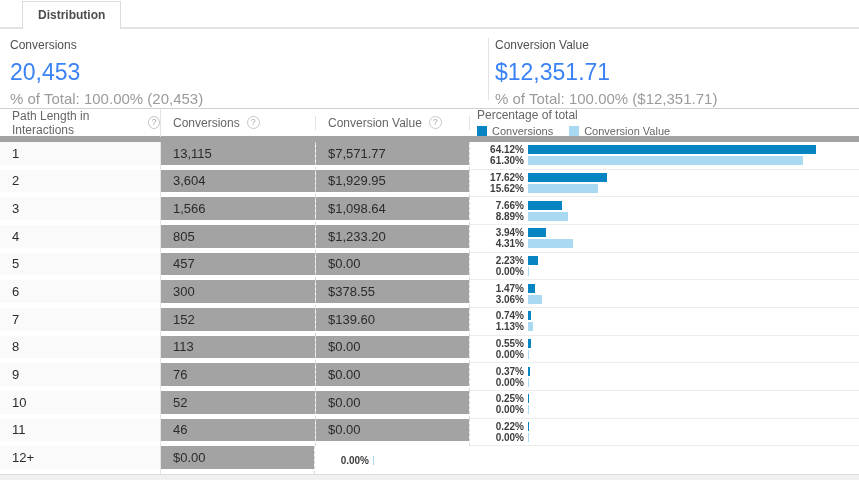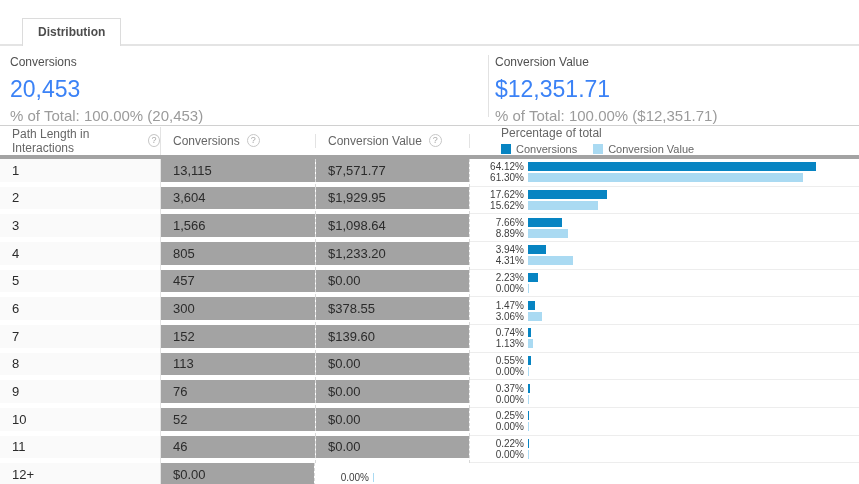--- a/index.html
+++ b/index.html
@@ -1,63 +1,63 @@
 <!DOCTYPE html>
 <html><head>
 <meta charset="utf-8">
 <style>
   html,body { margin:0; padding:0; }
   body {
     width:859px; height:484px; overflow:hidden; background:#fff;
     font-family:"Liberation Sans","DejaVu Sans",sans-serif; color:#333;
   }
   
-  .tabbar { height:46px; box-sizing:border-box; border-bottom:2px solid #e4e4e4;
+  .tabbar { height:29px; box-sizing:border-box; border-bottom:2px solid #e4e4e4;
             display:flex; align-items:flex-end; padding-left:22px; background:#fff; }
   .tab { background:#fff; border:1px solid #dcdcdc; border-bottom:none;
          margin-bottom:-2px; padding:7px 15px 8px; font-size:12px; font-weight:bold;
          color:#4d4d4d; line-height:12px; cursor:pointer; }
   
   .summary { height:79px; position:relative; background:#fff; }
   .sum-block { position:absolute; top:9px; }
   .sum-left { left:10px; }
   .sum-right { left:495px; }
   .sum-divider { position:absolute; left:488px; top:9px; height:62px; width:1px; background:#e2e2e2; }
   .sum-label { font-size:12px; color:#505050; }
   .sum-value { font-size:23px; color:#3b82f6; margin-top:7px; }
   .sum-sub { font-size:15px; color:#9b9b9b; margin-top:4px; }
   
   .ga-table { border-top:1px solid #d0d0d0; }
-  .thead { display:flex; height:33px; box-sizing:border-box; border-bottom:4px solid #a3a3a3; background:#fff;align-items:center; }
+  .thead { display:flex; height:33px; box-sizing:border-box; border-bottom:6px solid #a3a3a3; background:#fff;align-items:center; }
   .th { box-sizing:border-box; display:flex; align-items:center; padding-left:12px;
         font-size:12px; color:#666; border-right:1px solid #e3e3e3; }
   .th-c1 { width:161px; } .th-c2 { width:155px; } .th-c3 { width:154px; }
   .th-chart { flex:1; border-right:none; flex-direction:column; align-items:flex-start;
-              justify-content:center; padding-left:7px;margin-left:24px; }
+              justify-content:center; padding-left:7px; }
   .help { width:13px; height:13px; box-sizing:border-box; border:1px solid #c7c7c7; border-radius:50%;
           color:#a9a9a9; font-size:9px; line-height:11px; display:inline-flex; align-items:center;
           justify-content:center; margin-left:7px; background:#fff; cursor:default; }
   .chart-title { font-size:12px; color:#666; line-height:13px; }
   .legend-row { display:flex; align-items:center; margin-top:3px; }
   .legend-item { display:flex; align-items:center; margin-right:16px; font-size:11px; color:#666; }
   .legend-swatch { width:10px; height:10px; margin-right:5px; }
   
   .trow { display:flex; height:27.66px; box-sizing:border-box; }
   .cell { box-sizing:border-box; padding-bottom:5px; }
   .cell-inner { height:100%; display:flex; align-items:center; padding-left:12px;
                 font-size:13px; color:#2b2b2b; box-sizing:border-box; }
   .cell-c1 { width:161px; border-right:1px solid #e4e4e4; }
   .cell-c1 .cell-inner { background:#fafafa; }
   .cell-c2 { width:155px; border-right:1px dashed #d9d9d9; }
   .cell-c3 { width:154px; border-right:1px dashed #d9d9d9; }
   .cell-c2 .cell-inner, .cell-c3 .cell-inner { background:#a3a3a3; }
   .cell-chart { flex:1; border-bottom:1px solid #ededed; display:flex; flex-direction:column;
                 justify-content:center; padding-bottom:0; }
   .trow:last-child .cell-chart { border-bottom:none; }
-  .bar-line { display:flex; align-items:center; height:11px; }
+  .bar-line { display:flex; align-items:center; height:11px;font-weight:bold; }
   .bar-label { width:54px; text-align:right; font-size:10px; color:#3d3d3d; margin-right:4px; line-height:11px; }
   .bar { height:9px; }
   .bottom-strip { height:6px; box-sizing:border-box; border-top:1px solid #dcdcdc; background:#f0f0f0; }
 </style>
 </head>
 <body>
 
 <div class="tabbar">
   <div class="tab">Distribution</div>
 </div>

